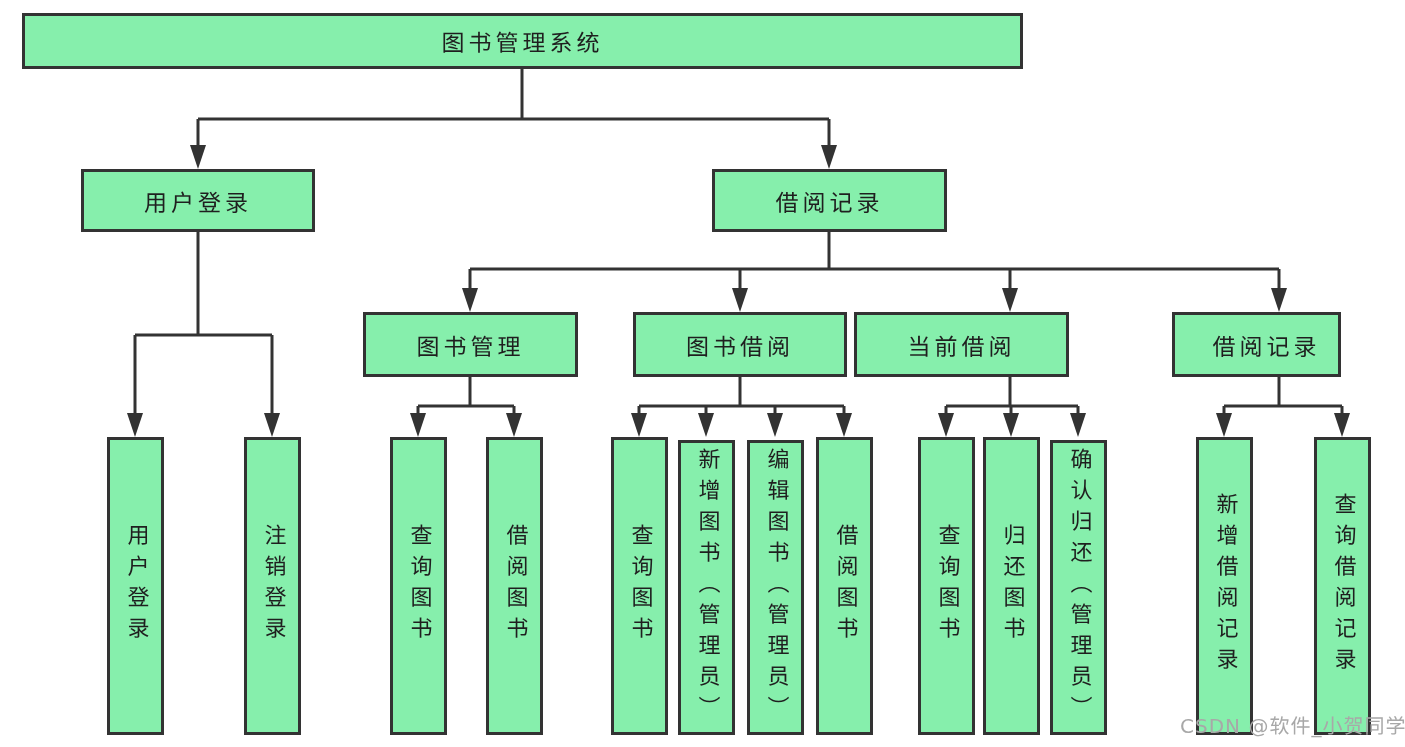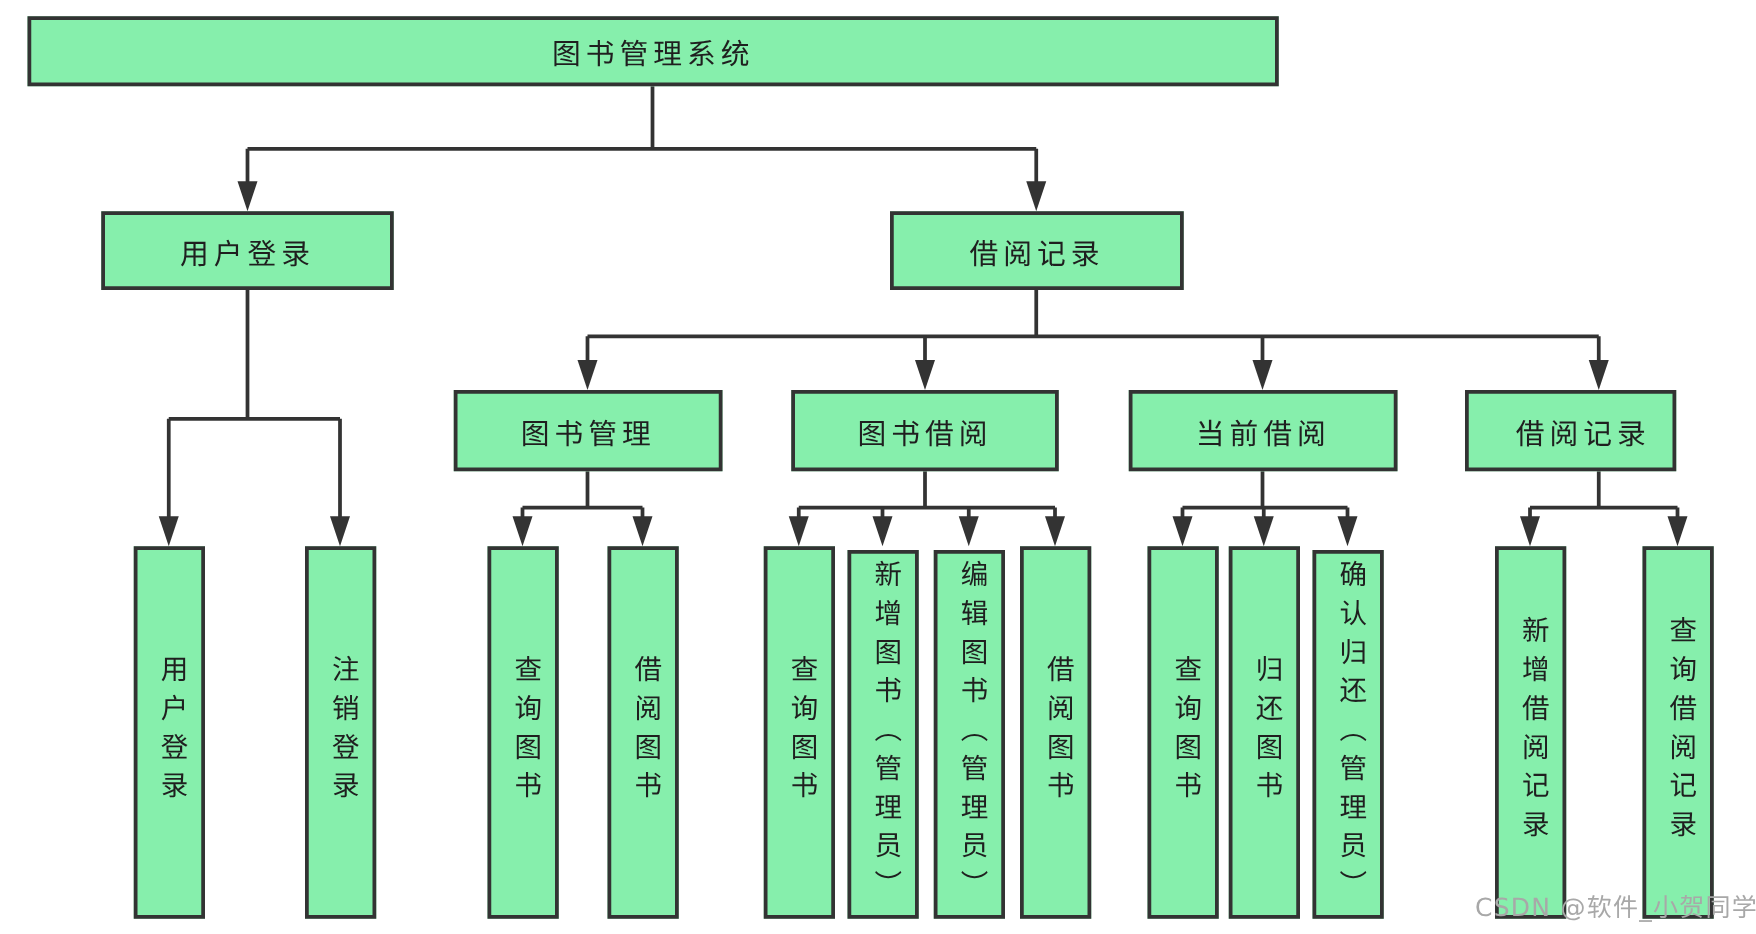--- a/index.html
+++ b/index.html
@@ -137,21 +137,21 @@
     <polygon points="1334,413 1350,413 1342,437"></polygon>
   </svg>
 
   <div class="node h" style="left:22px;top:13px;width:1001px;height:56px;">图书管理系统</div>
 
   <div class="node h" style="left:81px;top:169px;width:234px;height:63px;">用户登录</div>
   <div class="node h" style="left:712px;top:169px;width:235px;height:63px;">借阅记录</div>
 
   <div class="node h" style="left:363px;top:312px;width:215px;height:65px;">图书管理</div>
   <div class="node h" style="left:633px;top:312px;width:214px;height:65px;">图书借阅</div>
-  <div class="node h" style="left:903px;top:312px;width:215px;height:65px;">当前借阅</div>
+  <div class="node h" style="left:854px;top:312px;width:215px;height:65px;">当前借阅</div>
   <div class="node h" style="left:1172px;top:312px;width:169px;height:65px;padding-left:20px;">借阅记录</div>
 
   <div class="node v" style="left:107px;top:437px;width:57px;height:298px;">用户登录</div>
   <div class="node v" style="left:244px;top:437px;width:57px;height:298px;">注销登录</div>
 
   <div class="node v" style="left:390px;top:437px;width:57px;height:298px;">查询图书</div>
   <div class="node v" style="left:486px;top:437px;width:57px;height:298px;">借阅图书</div>
 
   <div class="node v" style="left:611px;top:437px;width:57px;height:298px;">查询图书</div>
   <div class="node v" style="left:678px;top:440px;width:57px;height:295px;">新增图书（管理员）</div>

